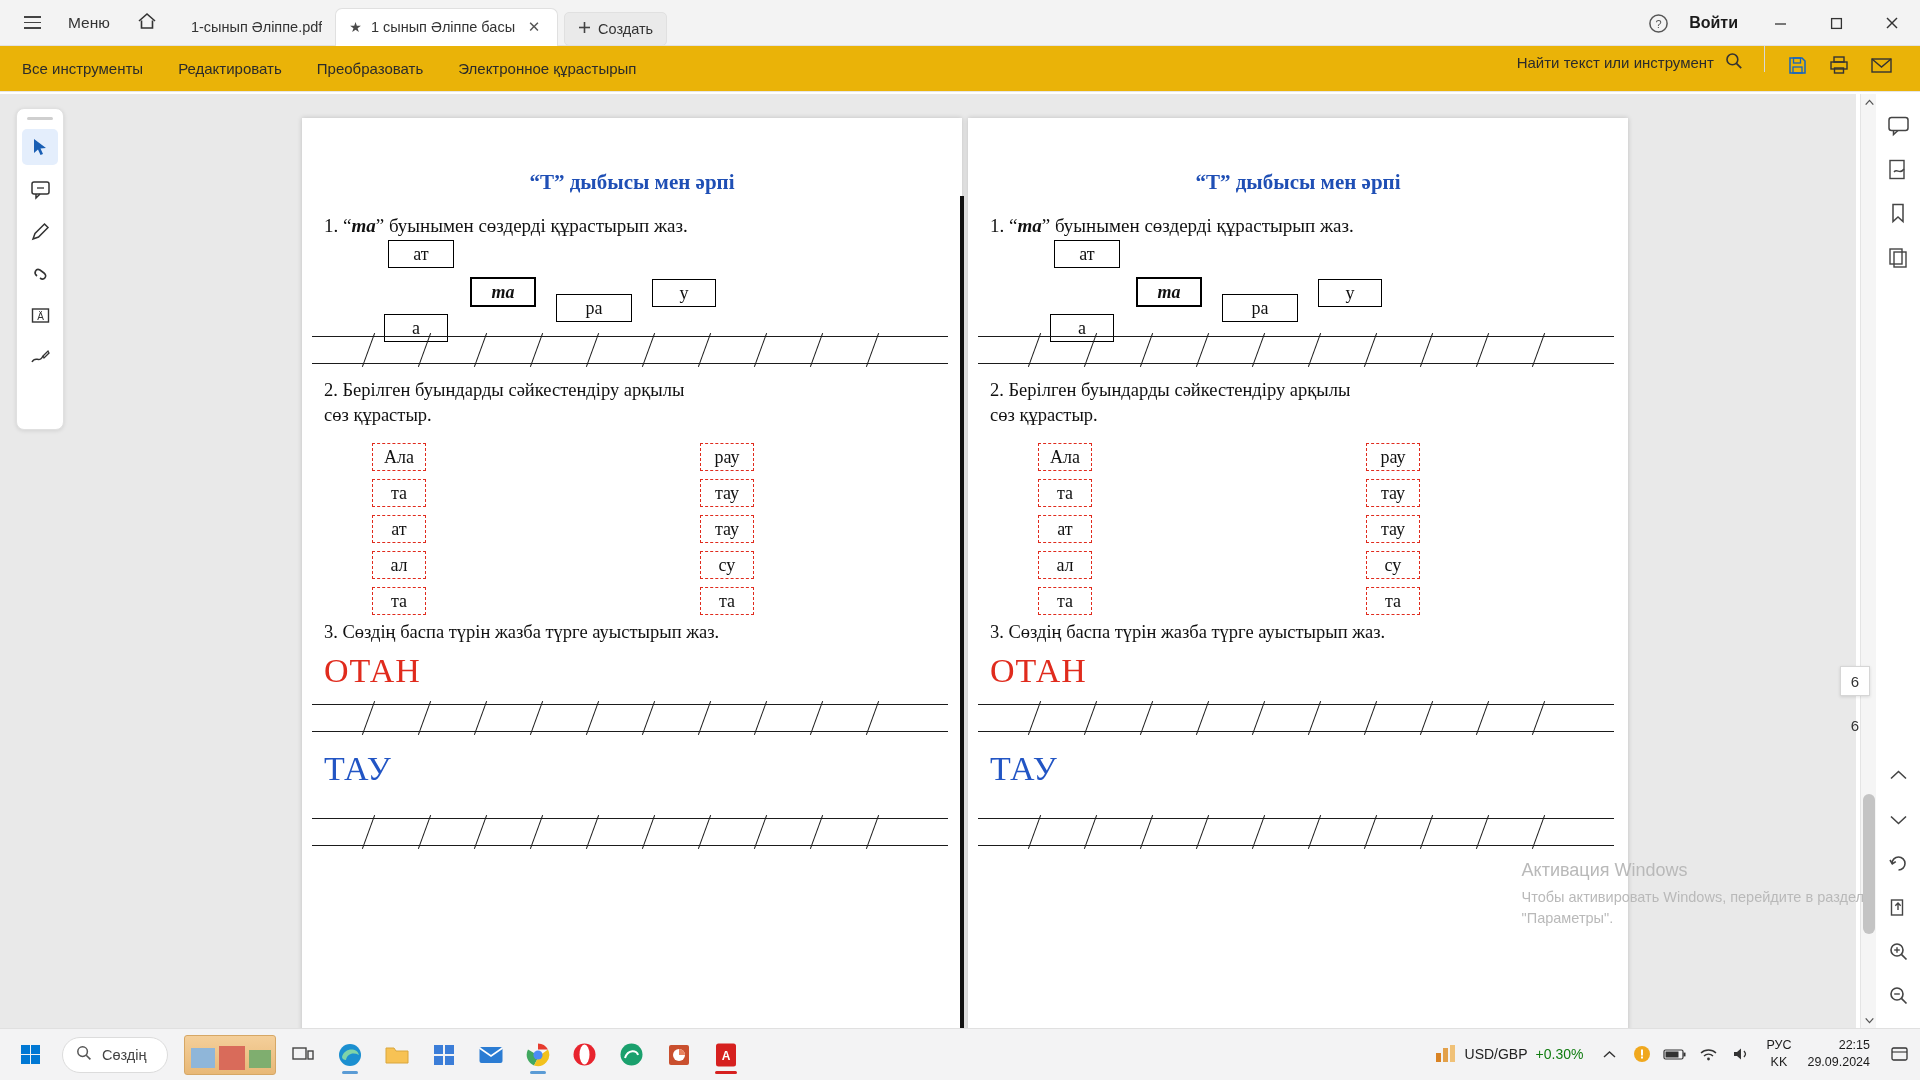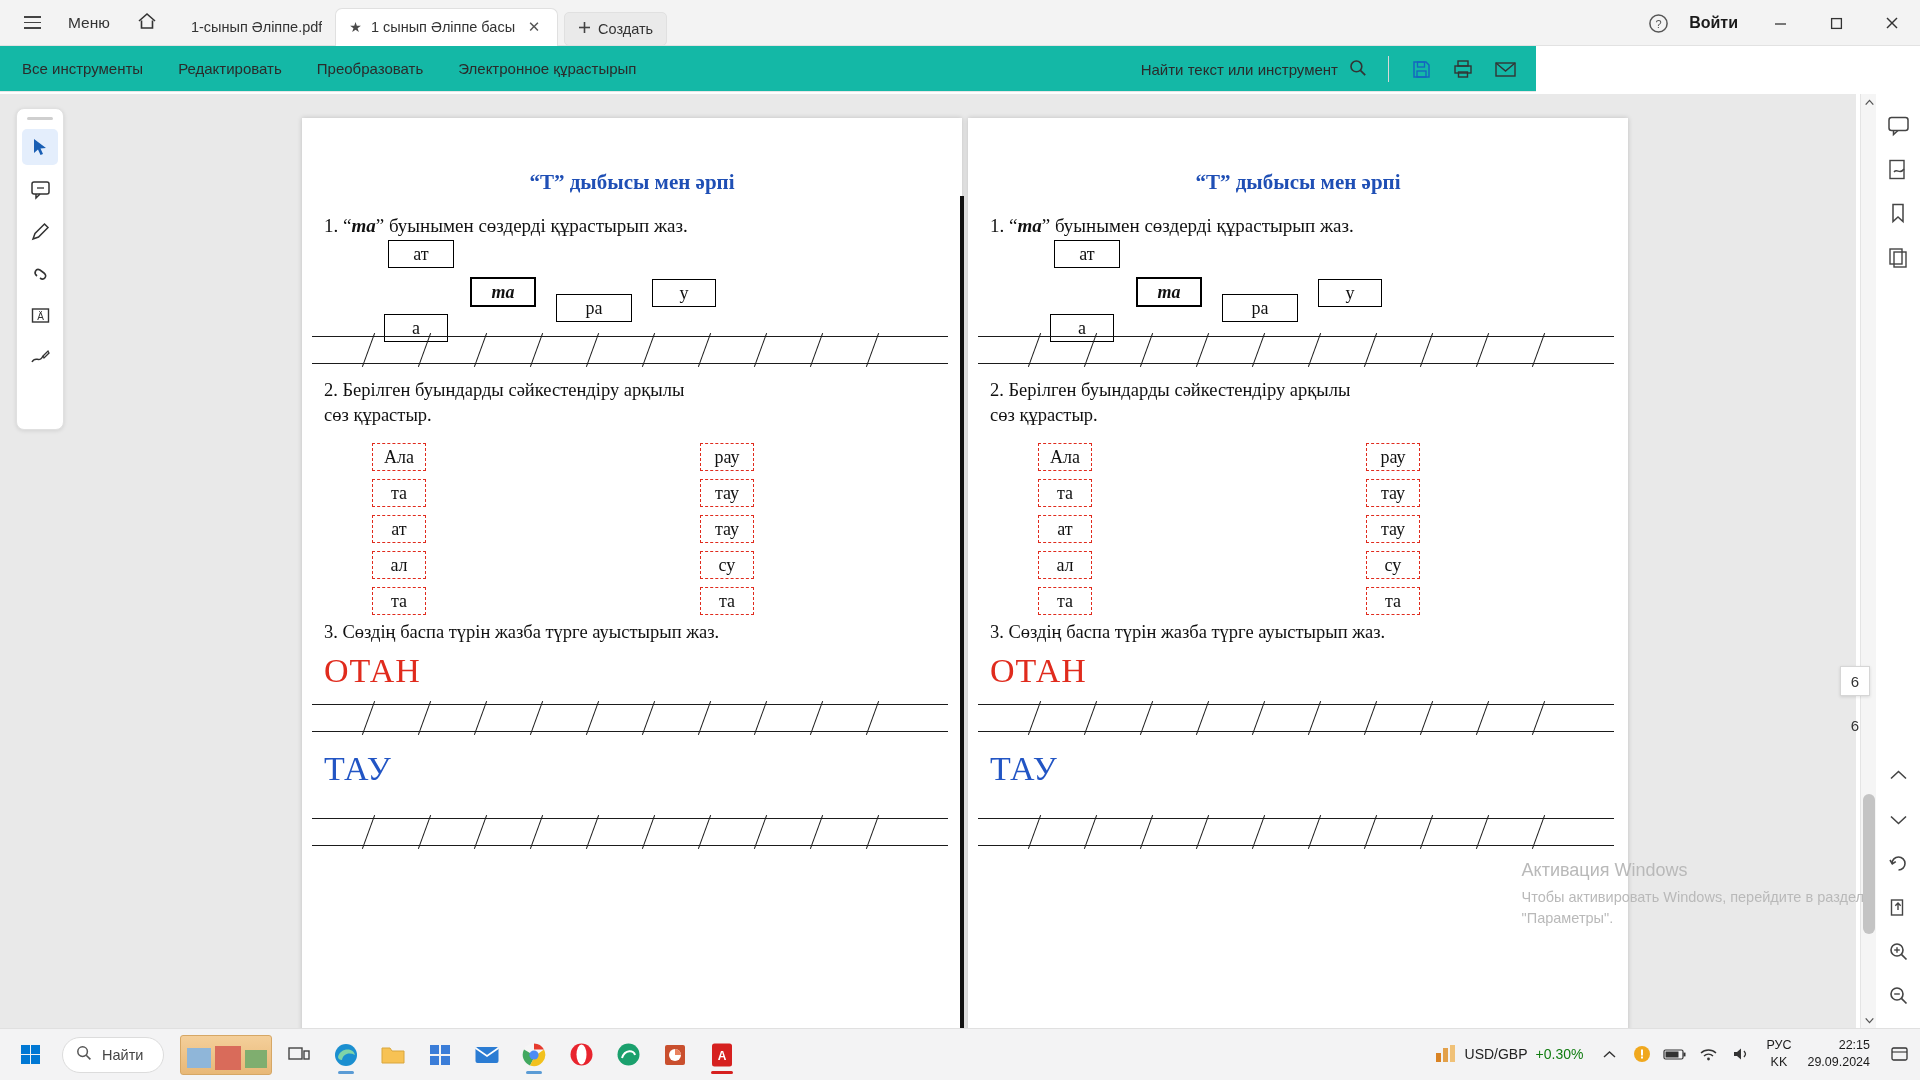--- a/index.html
+++ b/index.html
@@ -44,26 +44,26 @@
     font-size:14.5px; color:#333; border:1px solid #e0e0e0;
   }
 
   .tb-right { position:absolute; right:0; top:0; height:46px; display:flex; align-items:center; }
   .help-icon { width:34px; height:34px; display:flex; align-items:center; justify-content:center; border-radius:50%; cursor:pointer; }
   .signin { font-size:16px; font-weight:bold; color:#1a1a1a; padding:0 14px; cursor:pointer; }
   .wbtn { width:56px; height:46px; display:flex; align-items:center; justify-content:center; cursor:pointer; }
 
   
   .menubar {
-    position:absolute; left:0; top:46px; width:1536px; height:46px;
-    background:#14b8a6; border-bottom:1px solid #e6e6e6;
+    position:absolute; left:0; top:46px; width:1920px; height:46px;
+    background:#eab308; border-bottom:1px solid #e6e6e6;
     display:flex; align-items:center;
   }
   .mi { font-size:15px; color:#2b2b2b; padding:7px 13px; margin-left:9px; border-radius:4px; cursor:pointer; }
-  .mb-right { position:absolute; right:12px; top:0; height:46px; display:flex; align-items:center; gap:4px; }
+  .mb-right { position:absolute; right:20px; top:0; height:46px; display:flex; align-items:flex-start; gap:4px; }
   .find-box { display:flex; align-items:center; gap:11px; font-size:15px; color:#2b2b2b; cursor:pointer; padding:6px 8px; border-radius:4px; }
   .divider-v { width:1px; height:26px; background:#d8d8d8; margin:0 9px; }
   .tool-ico { width:38px; height:38px; display:flex; align-items:center; justify-content:center; border-radius:5px; cursor:pointer; }
 
   
   .leftrail {
     position:absolute; left:16px; top:108px; width:48px; height:322px;
     background:#fff; border:1px solid #e0e0e0; border-radius:8px;
     box-shadow:0 1px 4px rgba(0,0,0,.10);
     display:flex; flex-direction:column; align-items:center; padding-top:8px;
@@ -594,21 +594,21 @@
         </svg>
     </div>
 
     <div class="searchpill">
       <span>
         <svg width="16" height="16" viewBox="0 0 16 16">
             <circle cx="6.6" cy="6.6" r="4.8" fill="none" stroke="#555" stroke-width="1.5"></circle>
             <line x1="10.2" y1="10.2" x2="14.4" y2="14.4" stroke="#555" stroke-width="1.6"></line>
           </svg>
       </span>
-      <span>Найти</span>
+      <span>Сөздің</span>
     </div>
 
     <div class="tbicons">
       <div class="tbi" style="width:96px;height:44px;">
         <div style="width:92px;height:40px;background:linear-gradient(#f4cf9a,#e8b877);border:1px solid #d6a765;border-radius:3px;position:relative;overflow:hidden;">
           <div style="position:absolute;left:6px;top:12px;width:24px;height:20px;background:#8fb6d9;"></div>
           <div style="position:absolute;left:34px;top:10px;width:26px;height:24px;background:#d96b5a;"></div>
           <div style="position:absolute;left:64px;top:14px;width:22px;height:18px;background:#7fae6f;"></div>
         </div>
       </div>

